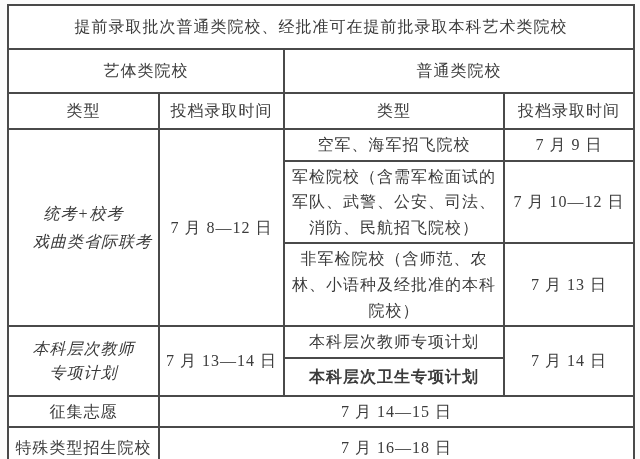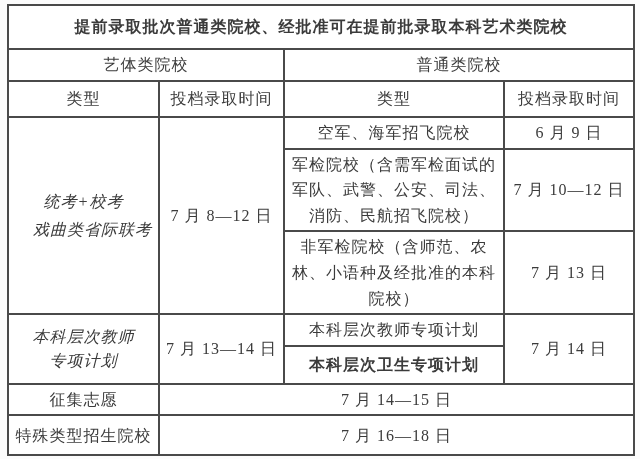--- a/index.html
+++ b/index.html
@@ -30,21 +30,21 @@
     vertical-align: middle;
     font-family: "Liberation Serif", "DejaVu Serif", serif;
     font-size: 16px;
     color: #3b3b3b;
     letter-spacing: 1px;
     padding: 2px 6px;
     line-height: 1.6;
   }
   td.title-cell {
     font-family: "Liberation Sans", "DejaVu Sans", sans-serif;
-    font-weight: 700;
+    font-weight: 400;
     font-size: 21px;
     color: #1e1e1e;
     letter-spacing: 0px;
     white-space: nowrap;
     overflow: hidden;
     padding: 0 4px;
     border-radius: 8px;
   }
   td.group-head, td.col-head {
     font-size: 16px;
@@ -57,21 +57,21 @@
   }
   td.wrap-cell {
     line-height: 1.75;
     padding: 2px 8px;
   }
   .tline { line-height: 1.5; font-style: italic; }
   .tline-gap { margin-top: 4px; text-align: right; }
   td.split-bottom { border-bottom: 1px solid #a9a9a9; }
   td.split-top { border-top: 1px solid #a9a9a9; font-weight: bold; }
   tr.r-title { height: 44px; }
-  tr.r-group { height: 32px; }
+  tr.r-group { height: 44px; }
   tr.r-cols  { height: 36px; }
   tr.r4      { height: 28px; }
   tr.r5      { height: 82px; }
   tr.r6      { height: 60px; }
   tr.r7      { height: 29px; }
   tr.r8      { height: 38px; }
   tr.r9      { height: 25px; margin-top: 19px; }
   tr.r10     { height: 40px; }
 </style>
 </head>
@@ -103,21 +103,21 @@
       <td class="col-head">投档录取时间</td>
     </tr>
 
     <tr class="r4">
       <td rowspan="3">
         <div class="tline">统考+校考</div>
         <div class="tline tline-gap">戏曲类省际联考</div>
       </td>
       <td rowspan="3" class="date-cell">7 月 8—12 日</td>
       <td>空军、海军招飞院校</td>
-      <td class="date-cell">6 月 9 日</td>
+      <td class="date-cell">7 月 9 日</td>
     </tr>
 
     <tr class="r5">
       <td class="wrap-cell">军检院校（含需军检面试的军队、武警、公安、司法、消防、民航招飞院校）</td>
       <td class="date-cell">7 月 10—12 日</td>
     </tr>
 
     <tr class="r6">
       <td class="wrap-cell">非军检院校（含师范、农林、小语种及经批准的本科院校）</td>
       <td class="date-cell">7 月 13 日</td>

